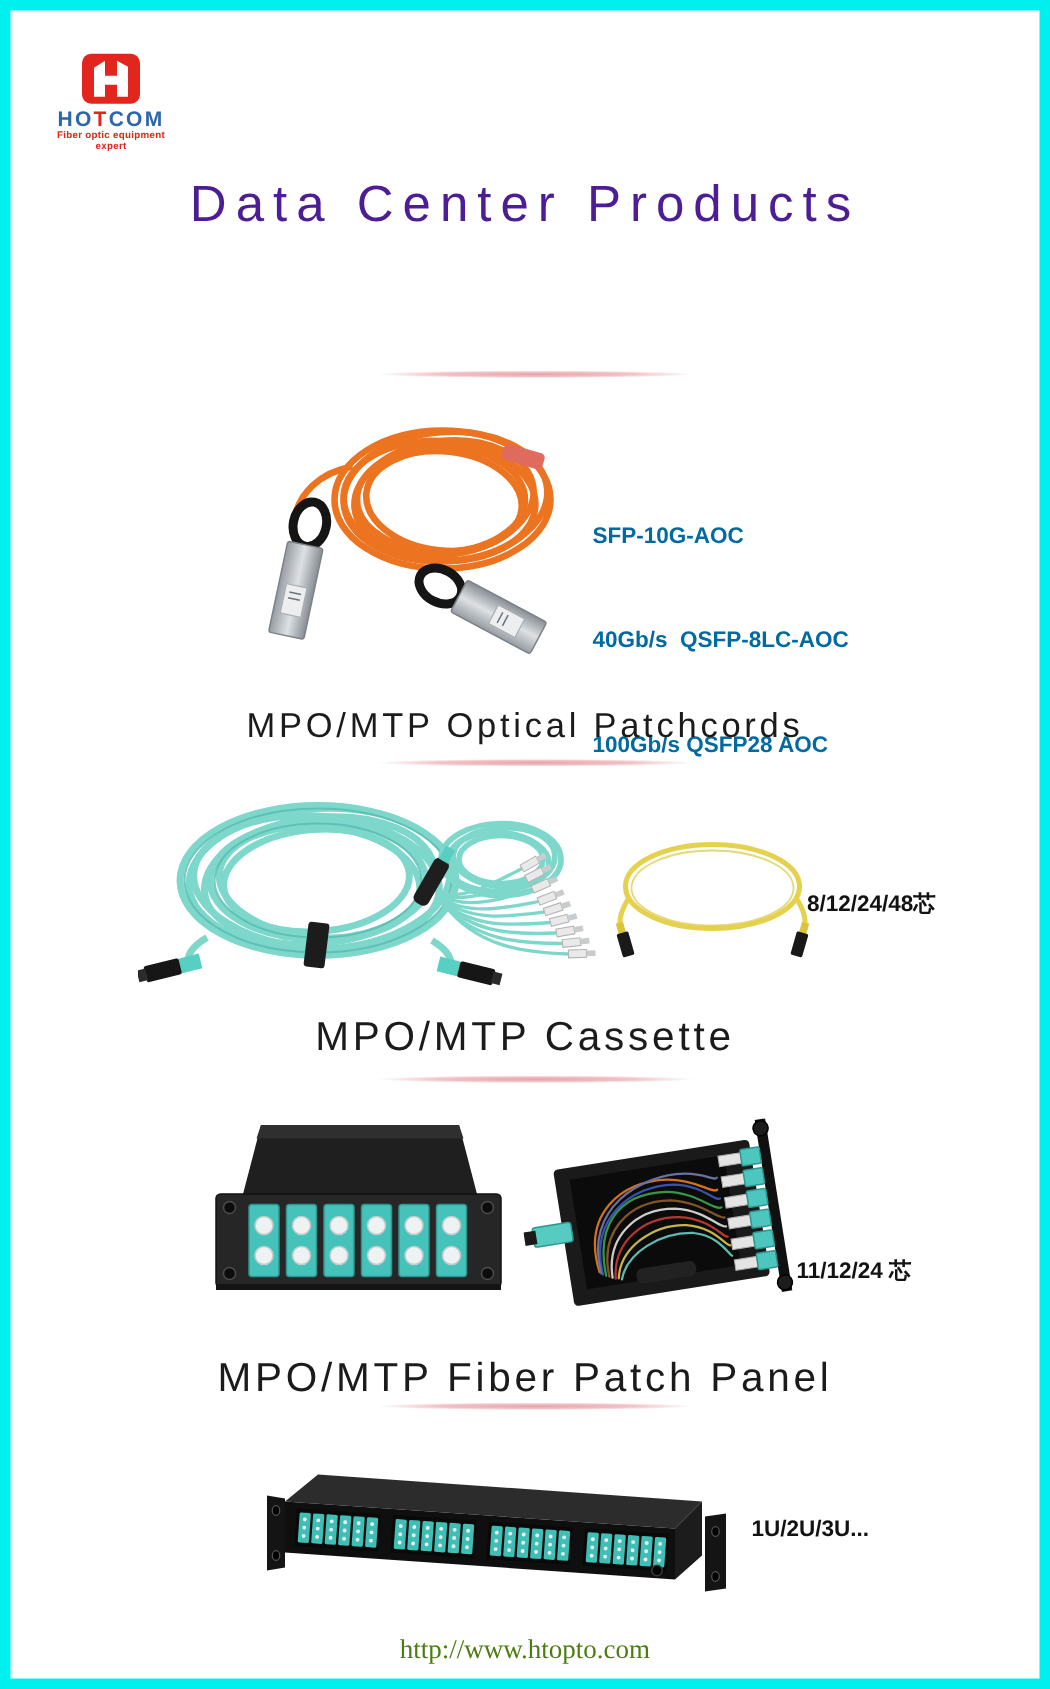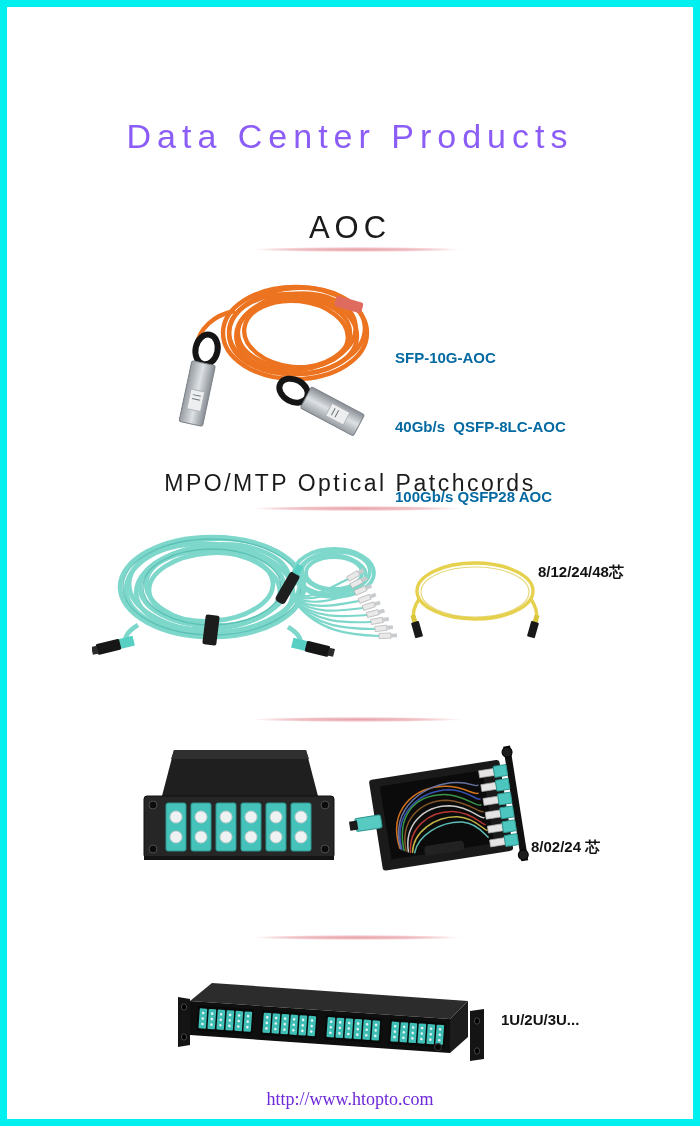--- a/index.html
+++ b/index.html
@@ -2,55 +2,65 @@
 <html><head>
 <meta charset="utf-8">
 <style>
   html,body{margin:0;padding:0;background:#ffffff;}
   .page{position:relative;width:700px;height:1126px;box-sizing:border-box;
         border:7px solid #00efef;background:#ffffff;overflow:hidden;
         font-family:"Liberation Sans",sans-serif;color:#1b1b1b;}
   .abs{position:absolute;}
   h1,h2{margin:0;font-weight:400;}
   .main-title{left:0;right:0;top:110px;text-align:center;font-size:34px;
-              letter-spacing:6px;color:#8b5cf6;}
+              letter-spacing:6px;color:#4c1d95;}
   .sec-title{left:0;right:0;text-align:center;color:#1b1b1b;}
   .t-aoc{top:203px;font-size:31px;letter-spacing:5px;}
   .t-patch{top:463px;font-size:23px;letter-spacing:2.5px;}
   .t-cass{top:669px;font-size:27px;letter-spacing:2.5px;}
   .t-panel{top:896px;font-size:27px;letter-spacing:2.5px;}
   .underline{height:5px;width:212px;left:244px;
              background:radial-gradient(closest-side,#e7a3a9 0%,#f1c3c7 62%,rgba(241,195,199,0) 100%);}
   .u-aoc{top:240px;}
   .u-patch{top:499px;}
   .u-cass{top:710px;}
   .u-panel{top:928px;}
   .aoc-list{left:388px;top:292px;font-weight:700;font-size:15px;color:#0369a1;
             line-height:23.3px;white-space:pre;}
   .caption{font-weight:700;font-size:15px;color:#121212;white-space:pre;}
-  .cap-patch{left:531px;top:556px;}
+  .cap-patch{left:531px;top:586px;}
   .cap-cass{left:524px;top:831px;}
   .cap-panel{left:494px;top:1004px;}
   .footer{left:0;right:0;top:1082px;text-align:center;
-          font-family:"Liberation Serif",serif;font-size:18px;color:#6d28d9;}
+          font-family:"Liberation Serif",serif;font-size:18px;color:#4d7c0f;}
   .logo{left:26px;top:28px;width:82px;text-align:center;line-height:1;}
   .logo-word{font-size:14px;font-weight:700;letter-spacing:1.5px;margin-top:2px;color:#2c67ac;}
   .logo-word .red{color:#e2261d;}
   .logo-tag{font-size:6.5px;font-weight:700;color:#e2261d;margin-top:2px;letter-spacing:.2px;}
   svg{display:block;}
 </style>
 </head>
 <body>
 
 <div class="page">
 
+  <div class="abs logo">
+    <svg viewBox="0 0 60 52" width="40" height="35" style="margin:0 auto;">
+      <rect x="1" y="1" width="58" height="50" rx="9" fill="#e2261d"></rect>
+      <polygon points="13,15 24,8 24,44 13,44" fill="#ffffff"></polygon>
+      <polygon points="36,8 47,14 47,44 36,44" fill="#ffffff"></polygon>
+      <rect x="21" y="23" width="18" height="9" fill="#ffffff"></rect>
+      <polygon points="24,8 33,8 24,20" fill="#e2261d"></polygon>
+    </svg>
+    <div class="logo-word"><span>HO</span><span class="red">T</span><span>COM</span></div>
+    <div class="logo-tag">Fiber optic equipment expert</div>
+  </div>
 
   <h1 class="abs main-title">Data Center Products</h1>
 
-  <h2 class="abs sec-title t-aoc">AOC</h2>
   <div class="abs underline u-aoc"></div>
 
   <svg class="abs" style="left:140px;top:260px;" width="240" height="180" viewBox="0 0 240 180">
     <defs>
       <linearGradient id="metalg" x1="0" y1="0" x2="1" y2="0">
         <stop offset="0" stop-color="#969c a2" .replace=""></stop>
           <stop offset="0" stop-color="#969ca2"></stop>
         <stop offset="0.5" stop-color="#dde1e4"></stop>
           <stop offset="1" stop-color="#878d93"></stop>
       </linearGradient>
@@ -204,20 +214,21 @@
       <rect x="-4" y="3" width="8" height="16" rx="1" fill="#191919"></rect>
     </g>
     <g transform="translate(131,64) rotate(16)">
       <rect x="-2.5" y="-4" width="5" height="8" fill="#d9c53c"></rect>
       <rect x="-4" y="3" width="8" height="16" rx="1" fill="#191919"></rect>
     </g>
   </svg>
 
   <div class="abs caption cap-patch">8/12/24/48芯</div>
 
+  <h2 class="abs sec-title t-cass">MPO/MTP Cassette</h2>
   <div class="abs underline u-cass"></div>
 
   <svg class="abs" style="left:133px;top:737px;" width="198" height="138" viewBox="0 0 198 138">
     <polygon points="34,6 166,6 178,52 22,52" fill="#1f1f1f"></polygon>
     <polygon points="34,6 166,6 169,15 31,15" fill="#2f2f2f"></polygon>
     <rect x="4" y="52" width="190" height="62" rx="3" fill="#262626" stroke="#101010"></rect>
     <circle cx="13" cy="61" r="4" fill="#0c0c0c" stroke="#4d4d4d" stroke-width="1"></circle>
     <circle cx="13" cy="105" r="4" fill="#0c0c0c" stroke="#4d4d4d" stroke-width="1"></circle>
     <circle cx="185" cy="61" r="4" fill="#0c0c0c" stroke="#4d4d4d" stroke-width="1"></circle>
     <circle cx="185" cy="105" r="4" fill="#0c0c0c" stroke="#4d4d4d" stroke-width="1"></circle>
@@ -299,22 +310,23 @@
         <g transform="translate(0,70)">
             <rect x="136" y="36" width="15" height="7" fill="#e4e4e4" stroke="#b0b0b0" stroke-width="0.7"></rect>
             <rect x="151" y="34" width="13" height="11" rx="1" fill="#4cc6be" stroke="#2e968f"></rect>
           </g>
       </g>
       <rect x="6" y="64" width="26" height="13" rx="2" fill="#57cac1" stroke="#2e968f"></rect>
       <rect x="0" y="66" width="8" height="9" fill="#1a1a1a"></rect>
     </g>
   </svg>
 
-  <div class="abs caption cap-cass">8/02/24 芯</div>
-
+  <div class="abs caption cap-cass">11/12/24 芯</div>
+
+  <h2 class="abs sec-title t-panel">MPO/MTP Fiber Patch Panel</h2>
   <div class="abs underline u-panel"></div>
 
   <svg class="abs" style="left:163px;top:952px;" width="325" height="128" viewBox="0 0 325 128">
 
     <polygon points="8,38 20,40 20,86 8,88" fill="#141414"></polygon>
     <ellipse cx="14" cy="48" rx="2.5" ry="3.2" fill="#000000" stroke="#555555" stroke-width="0.8"></ellipse>
     <ellipse cx="14" cy="78" rx="2.5" ry="3.2" fill="#000000" stroke="#555555" stroke-width="0.8"></ellipse>
     <polygon points="300,52 314,50 314,100 300,102" fill="#141414"></polygon>
     <ellipse cx="307" cy="62" rx="2.5" ry="3.2" fill="#000000" stroke="#555555" stroke-width="0.8"></ellipse>
     <ellipse cx="307" cy="92" rx="2.5" ry="3.2" fill="#000000" stroke="#555555" stroke-width="0.8"></ellipse>

